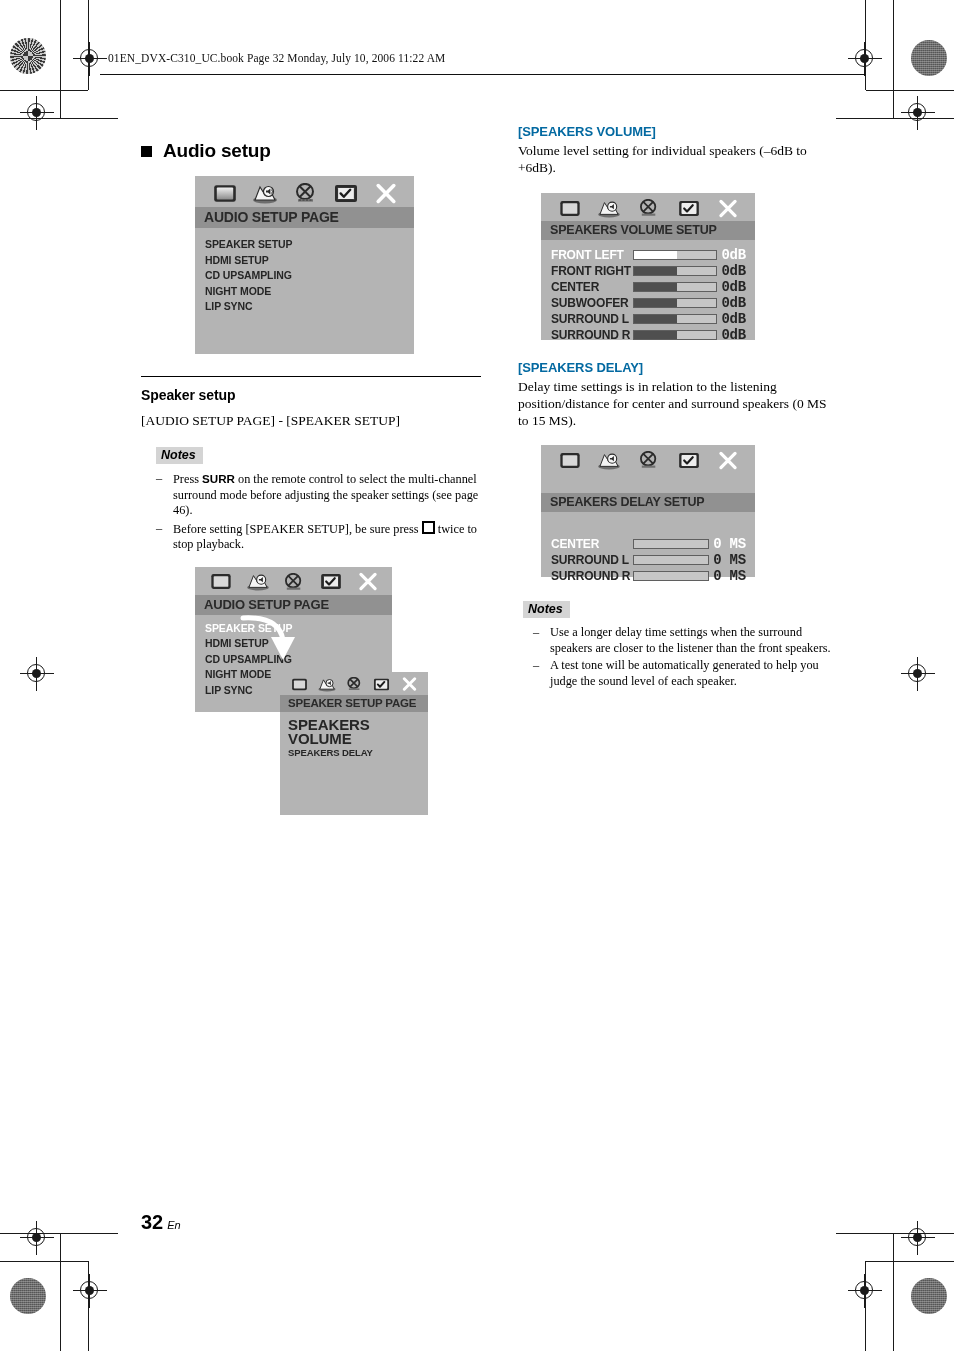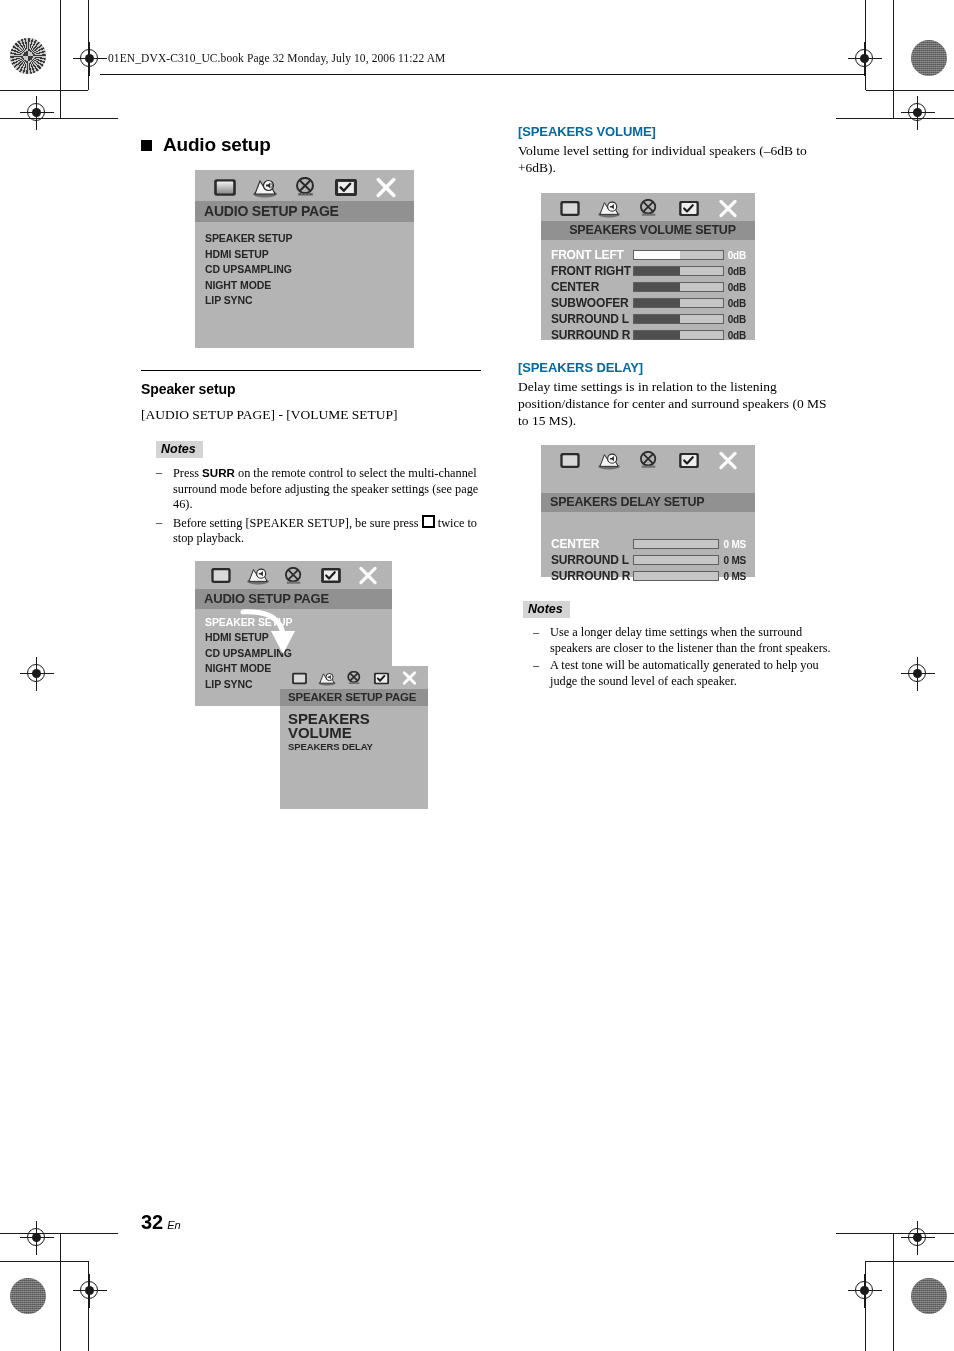--- a/index.html
+++ b/index.html
@@ -45,21 +45,21 @@
   .section-bar{
     width:697px;height:12px;background:#000;position:relative;margin:0 0 18px 0;
   }
   .section-bar span{
     position:absolute;left:6px;top:-2px;
     color:#fff;font-family:"Liberation Sans", sans-serif;
     font-style:italic;font-weight:bold;font-size:9.5px;letter-spacing:.3px;
   }
 
   .cols{position:relative;}
-  .colL{position:absolute;left:0;top:10px;width:340px;}
+  .colL{position:absolute;left:0;top:16px;width:340px;}
   .colR{position:absolute;left:377px;top:0;width:320px;}
 
   h1.sec{
     font-family:"Liberation Sans", sans-serif;
     font-size:19px;font-weight:bold;margin:0 0 14px 0;color:#000;
     display:flex;align-items:center;gap:11px;letter-spacing:-.2px;
   }
   h1.sec .sq{width:11px;height:11px;background:#000;display:inline-block;}
 
   h2.sub{
@@ -114,22 +114,22 @@
   .osd ul.items li.hl{color:#ffffff;}
 
   
   .osd .rows{padding:7px 9px 0 10px;}
   .osd .row{display:flex;align-items:center;height:16px;}
   .osd .row .lbl{
     font-family:"Liberation Sans", sans-serif;font-weight:bold;
     font-size:12px;color:#262626;width:82px;letter-spacing:-.2px;
   }
   .osd .row .val{
-    font-family:Liberation Sans, sans-serif;font-weight:bold;
-    font-size:10px;color:#262626;margin-left:4px;letter-spacing:-.2px;
+    font-family:Liberation Mono, monospace;font-weight:bold;
+    font-size:14px;color:#262626;margin-left:4px;letter-spacing:-.2px;
   }
   .osd .row.hl .lbl,.osd .row.hl .val{color:#ffffff;}
   .osd .bar{
     flex:1;height:10px;background:#c6c6c6;border:1px solid #5f5f5f;
     box-sizing:border-box;position:relative;
   }
   .osd .bar i{display:block;height:100%;background:#4f4f4f;}
   .osd .row.hl .bar i{background:#ffffff;}
 
   
@@ -281,21 +281,21 @@
             <li>CD UPSAMPLING</li>
             <li>NIGHT MODE</li>
             <li>LIP SYNC</li>
           </ul>
         </div>
 
         <div class="rule-top" style="margin-top:22px;"></div>
 
         <h2 class="sub">Speaker setup</h2>
 
-        <p class="body indent" style="margin-top:0;">[AUDIO SETUP PAGE] - [VOLUME SETUP]</p>
+        <p class="body indent" style="margin-top:0;">[AUDIO SETUP PAGE] - [SPEAKER SETUP]</p>
 
         <div style="margin:16px 0 0 15px;">
           <span class="noteslabel">Notes</span>
           <ul class="notes">
             <li><span>Press </span><b>SURR</b><span> on the remote control to select the multi-channel surround mode before adjusting the speaker settings (see page 46).</span></li>
             <li><span>Before setting [SPEAKER SETUP], be sure press </span><span class="sqglyph"></span><span> twice to stop playback.</span></li>
           </ul>
         </div>
 
         <div style="position:relative;height:250px;margin-top:14px;">
@@ -430,21 +430,21 @@
                   <rect x="3.6" y="3.4" width="16.8" height="12.2" rx="1" fill="#ededed"></rect>
                   <path d="M6.6 9.4 l3.2 3.4 l6.4 -7" stroke="#1c1c1c" stroke-width="2.4" fill="none" stroke-linecap="round" stroke-linejoin="round"></path>
                 </svg>
             </div>
             <div class="ic">
               <svg width="20" height="19" viewBox="0 0 22 21">
                   <path d="M3.2 2.6 L18.8 18.4 M18.8 2.6 L3.2 18.4" stroke="#ffffff" stroke-width="3.6" stroke-linecap="round"></path>
                 </svg>
             </div>
           </div>
-          <div class="titlebar" style="font-size:12.5px;text-align:center;">SPEAKERS VOLUME SETUP</div>
+          <div class="titlebar" style="font-size:12.5px;">SPEAKERS VOLUME SETUP</div>
           <div class="rows">
             <div class="row hl">
               <span class="lbl">FRONT LEFT</span>
               <span class="bar">
                   <i style="width:52%"></i>
                 </span>
               <span class="val">0dB</span>
             </div>
             <div class="row">
               <span class="lbl">FRONT RIGHT</span>

